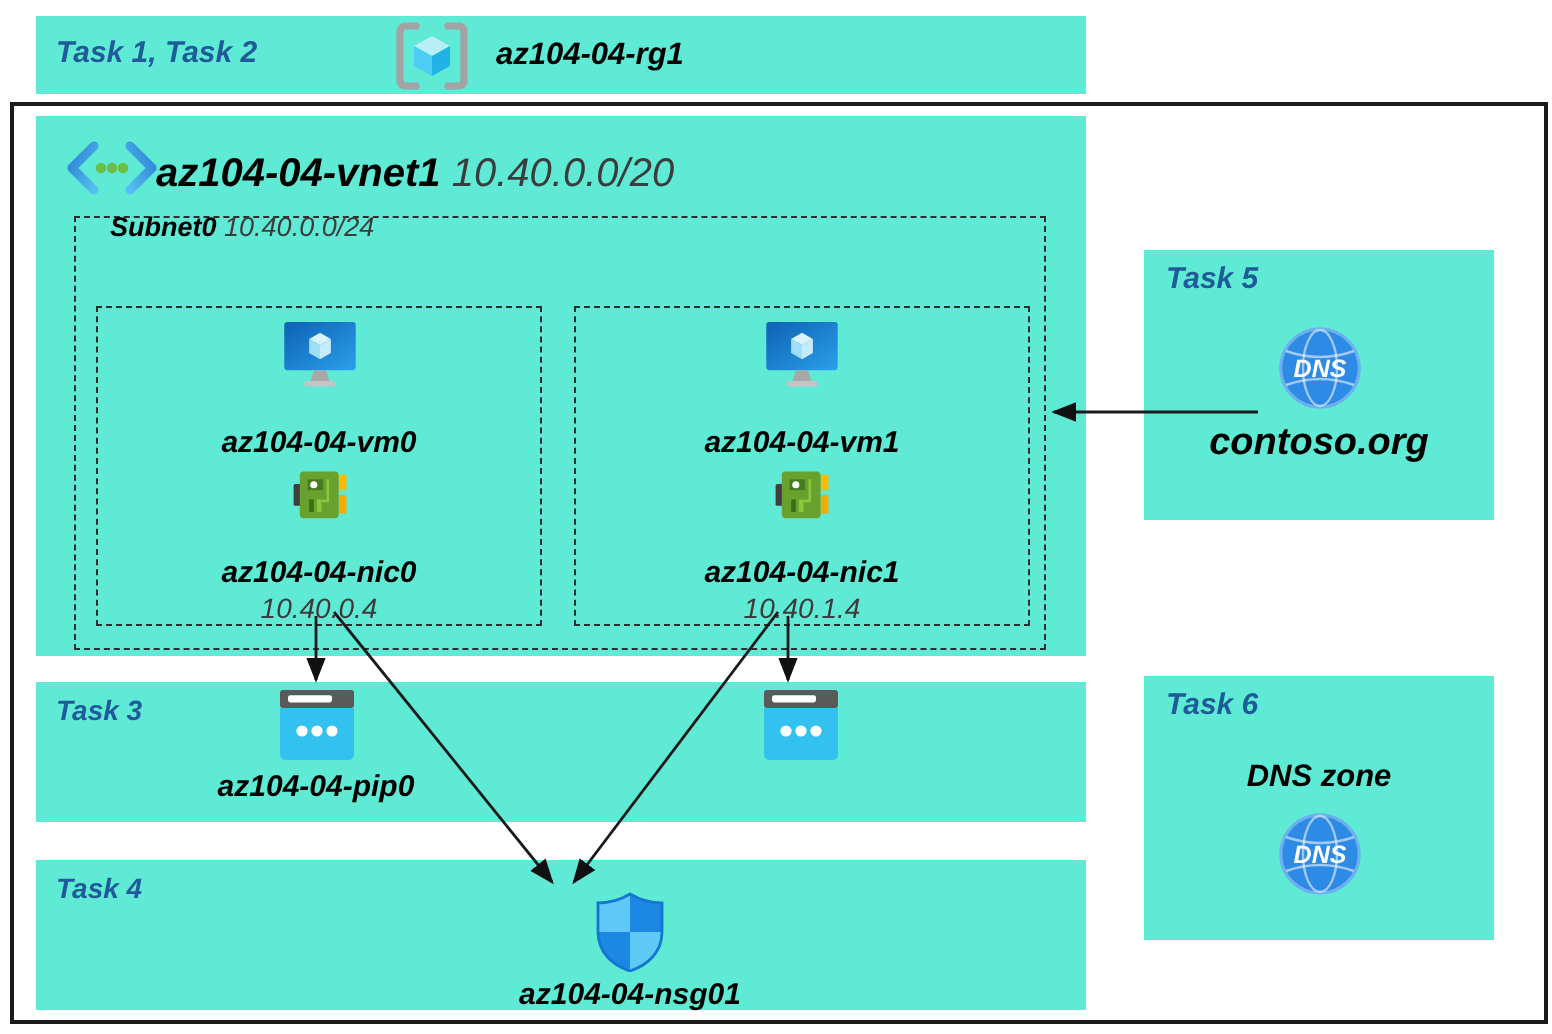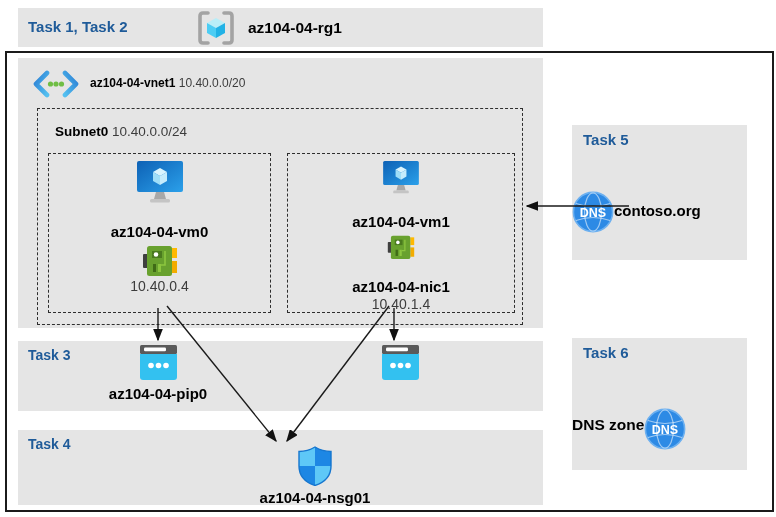--- a/index.html
+++ b/index.html
@@ -3,65 +3,65 @@
 <meta charset="utf-8">
 <style>
   * { margin:0; padding:0; box-sizing:border-box; }
   html,body { background:#fff; }
   body { font-family:"Liberation Sans", sans-serif; }
   .canvas { position:relative; width:776px; height:517px; background:#fff; overflow:hidden; }
 
   .frame { position:absolute; left:5px; top:51px; width:769px; height:461px;
            border:2px solid #1b1b1b; background:#fff; }
 
-  .panel { background:#e5e5e5; position:absolute; }
+  .panel { background:#5eead4; position:absolute;font-style:italic; }
 
   .topbar { left:18px; top:8px; width:525px; height:39px; }
   .task-heading { position:absolute; font-size:15px; font-weight:bold; color:#1f5b99; white-space:nowrap; }
   .topbar .task-heading { left:10px; top:10px; }
   .rg-icon { position:absolute; left:178px; top:2px; }
   .rg-label { position:absolute; left:230px; top:11px; font-size:15.5px; font-weight:bold; color:#000; white-space:nowrap; }
 
   .vnet-panel { left:18px; top:58px; width:525px; height:270px; }
   .vnet-icon { position:absolute; left:15px; top:12px; }
-  .vnet-title { position:absolute; left:72px; top:18px; font-size:12px; font-weight:bold; color:#000; white-space:nowrap; }
+  .vnet-title { position:absolute; left:60px; top:18px; font-size:20px; font-weight:bold; color:#000; white-space:nowrap; }
   .vnet-title .cidr { font-weight:normal; color:#3c3c3c; }
 
   .outer-dashed { position:absolute; left:19px; top:50px; width:486px; height:217px;
                   border:1px dashed #2e2e2e; }
   .subnet-label { position:absolute; font-size:13.5px; font-weight:bold; color:#000; white-space:nowrap; }
   .subnet-label .cidr { font-weight:normal; color:#3c3c3c; }
-  .subnet0-label { left:37px; top:66px; }
+  .subnet0-label { left:37px; top:48px; }
   .subnet1-label { left:275px; top:68px; }
 
   .subnet-box { position:absolute; top:95px; height:160px; border:1px dashed #2e2e2e;
                 display:flex; flex-direction:column; align-items:center; padding-top:7px; }
   .subnet-box.s0 { left:30px;  width:223px; }
   .subnet-box.s1 { left:269px; width:228px; }
   .res-label { font-size:15px; font-weight:bold; color:#000; margin-top:18px; white-space:nowrap; }
   .nic-svg { margin-top:5px; }
   .ip-label { font-size:14px; color:#3c3c3c; margin-top:1px; white-space:nowrap; }
 
   .task3-band { left:18px; top:341px; width:525px; height:70px; }
   .task4-band { left:18px; top:430px; width:525px; height:75px; }
   .band-heading { position:absolute; left:10px; top:6px; font-size:14px; font-weight:bold; color:#1f5b99; }
   .icon-group { position:absolute; width:120px; display:flex; flex-direction:column; align-items:center; }
   .pip0-group { left:80px;  top:4px; }
   .pip1-group { left:322px; top:4px; }
   .nsg-group  { left:199px; top:16px;margin-left:38px; }
   .icon-group .res-label { margin-top:3px; }
 
   .task5-box { left:572px; top:125px; width:175px; height:135px;
-               display:flex; flex-direction:row; align-items:center; padding-top:30px; }
+               display:flex; flex-direction:column; align-items:center; padding-top:30px; }
   .task6-box { left:572px; top:338px; width:175px; height:132px;
-               display:flex; flex-direction:row; align-items:center; padding-top:42px; }
+               display:flex; flex-direction:column; align-items:center; padding-top:42px; }
   .corner-heading { position:absolute; left:11px; top:6px; font-size:15px; font-weight:bold; color:#1f5b99; }
   .zone-title { font-size:15.5px; font-weight:bold; color:#000; white-space:nowrap; }
   .dns-svg { margin-top:8px; }
-  .zone-name { font-size:15px; font-weight:bold; color:#000; margin-top:6px; }
+  .zone-name { font-size:19px; font-weight:bold; color:#000; margin-top:6px; }
 
   .arrows { position:absolute; left:0; top:0; width:776px; height:517px; pointer-events:none; }
 </style>
 </head>
 <body>
 
 <div class="canvas">
 
   <div class="frame"></div>
 
@@ -127,20 +127,21 @@
         <rect x="0" y="9" width="5" height="14" rx="1" fill="#3f3f3f"></rect>
         <rect x="29" y="3" width="5" height="10" fill="#ffb900"></rect>
         <rect x="29" y="16" width="5" height="12" fill="#f2ac00"></rect>
         <rect x="4" y="1" width="25" height="30" rx="2.5" fill="#68a12e"></rect>
         <path d="M9,6 h10 v7 h-10 z" fill="#4a7a1e"></path>
         <path d="M22,6 v14 h-4" fill="none" stroke="#8cc63f" stroke-width="1.6"></path>
         <rect x="10" y="19" width="3" height="8" fill="#3f6b16"></rect>
         <rect x="15" y="19" width="3" height="8" fill="#8cc63f"></rect>
         <circle cx="13" cy="9.5" r="2.3" fill="#ffffff"></circle>
       </svg>
+      <div class="res-label">az104-04-nic0</div>
       <div class="ip-label">10.40.0.4</div>
     </div>
 
     <div class="subnet-box s1">
       <svg width="46" height="44" viewBox="0 0 46 44">
         <rect x="0" y="0" width="46" height="31" rx="2" fill="url(#vmg)"></rect>
         <polygon points="23,7 30,11 23,15 16,11" fill="#d9f4fe"></polygon>
         <polygon points="16,11 23,15 23,24 16,20" fill="#9fdef8"></polygon>
         <polygon points="30,11 23,15 23,24 30,20" fill="#c5ecfc"></polygon>
         <polygon points="19,31 27,31 29,38 17,38" fill="#a8a8a8"></polygon>

